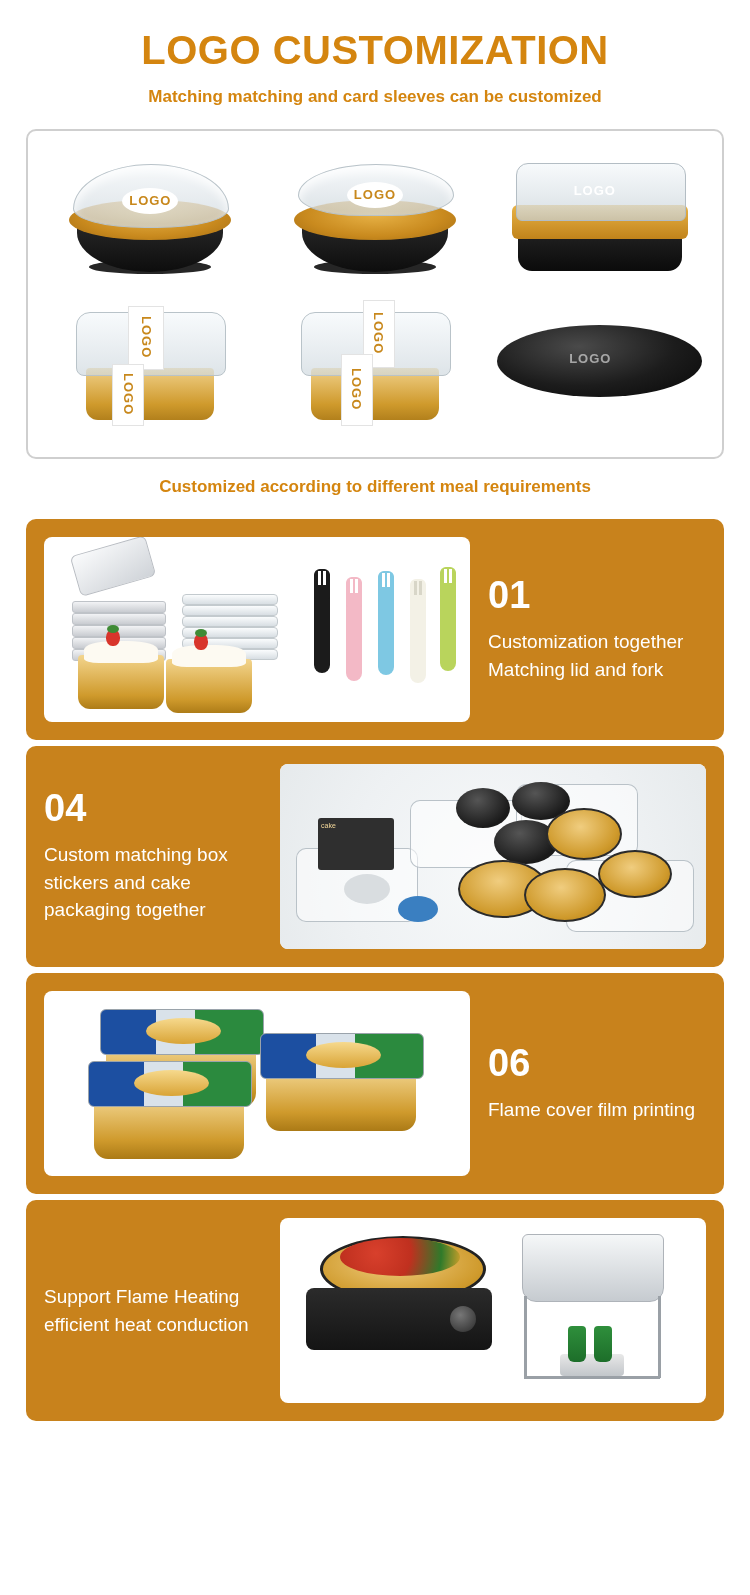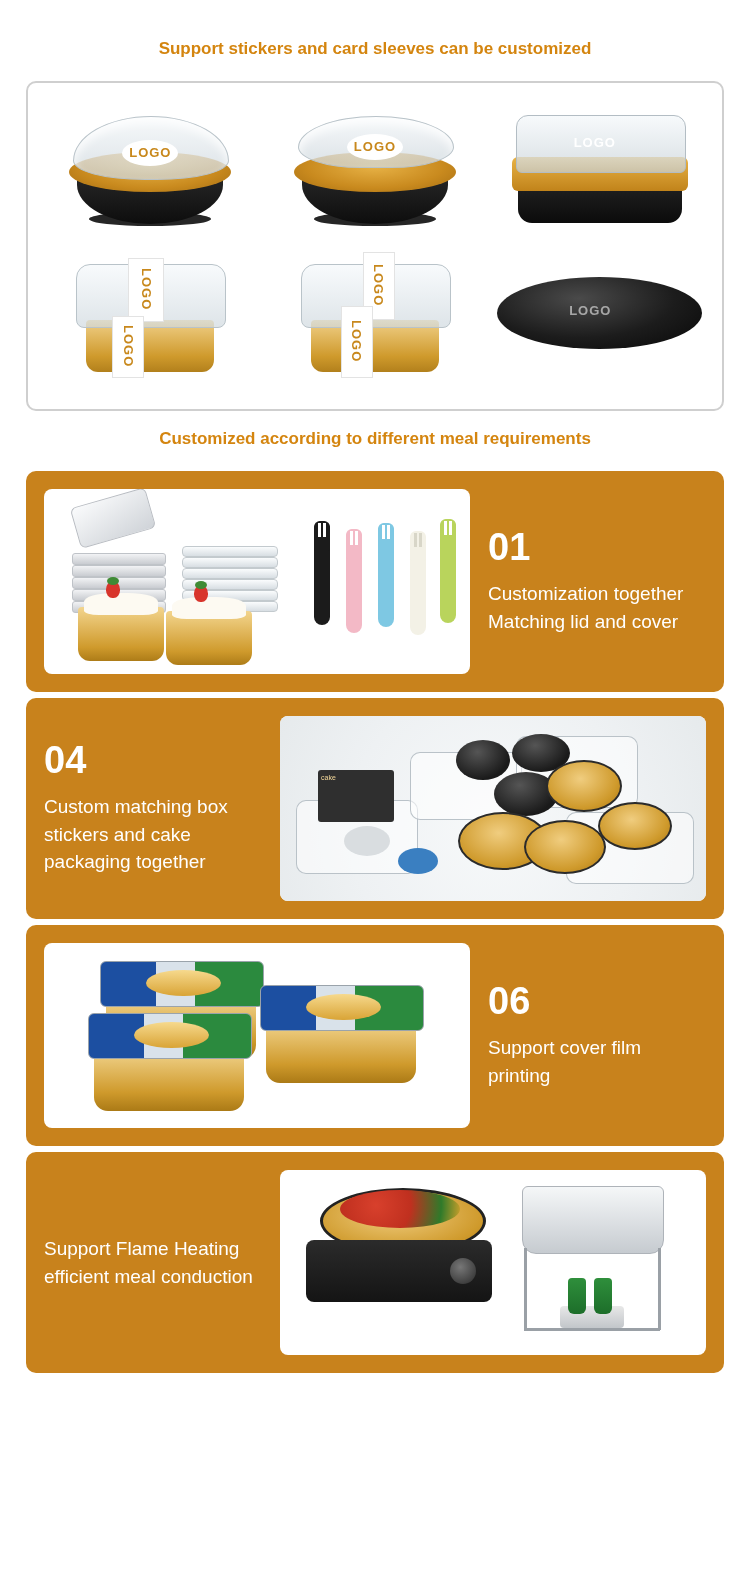--- a/index.html
+++ b/index.html
@@ -546,21 +546,22 @@
     border-radius: 4px;
     background: linear-gradient(180deg, #e8e8e8, #c2c6ca);
   }
 </style>
 </head>
 <body>
 
 <div class="page">
 
   <div class="header">
-    <p class="subtitle">Support stickers and card sleeves can be customized</p>
+    <h1 class="main-title">LOGO CUSTOMIZATION</h1>
+    <p class="subtitle">Matching matching and card sleeves can be customized</p>
   </div>
 
   <div class="gallery">
 
     <div class="g-cell">
       <div class="prod bowl">
         <div class="bot-shadow"></div>
         <div class="base"></div>
         <div class="gold-ring"></div>
         <div class="dome"></div>
@@ -671,21 +672,21 @@
           <div class="tine" style="left:4px;background:#d8d6c8"></div>
             <div class="tine" style="left:9px;background:#d8d6c8"></div>
         </div>
         <div class="fork" style="left:396px;top:30px;background:#b9d45c;">
           <div class="tine" style="left:4px"></div>
             <div class="tine" style="left:9px"></div>
         </div>
       </div>
       <div class="ftext">
         <div class="fnum">01</div>
-        <div class="fdesc">Customization together Matching lid and cover</div>
+        <div class="fdesc">Customization together Matching lid and fork</div>
       </div>
     </div>
 
     <div class="frow reverse">
       <div class="fimg">
         <div class="pile"></div>
         <div class="clearbag" style="left:16px;top:84px;width:120px;height:72px;"></div>
         <div class="clearbag" style="left:130px;top:36px;width:110px;height:66px;"></div>
         <div class="clearbag" style="left:236px;top:20px;width:120px;height:70px;"></div>
         <div class="clearbag" style="left:286px;top:96px;width:126px;height:70px;"></div>
@@ -722,21 +723,21 @@
         </div>
         <div class="filmbox" style="left:44px;top:70px;">
           <div class="gold"></div>
           <div class="film">
               <div class="swoosh"></div>
             </div>
         </div>
       </div>
       <div class="ftext">
         <div class="fnum">06</div>
-        <div class="fdesc">Support cover film printing</div>
+        <div class="fdesc">Flame cover film printing</div>
       </div>
     </div>
 
     <div class="frow reverse">
       <div class="fimg">
         <div class="stove">
           <div class="pan"></div>
           <div class="food"></div>
           <div class="burner"></div>
           <div class="knob"></div>
@@ -745,18 +746,18 @@
           <div class="foilpan"></div>
           <div class="leg" style="left:16px;top:62px;height:82px;"></div>
           <div class="leg" style="left:150px;top:62px;height:82px;"></div>
           <div class="leg" style="left:16px;top:142px;width:136px;height:3px;"></div>
           <div class="can-base"></div>
           <div class="canister" style="left:60px;top:92px;"></div>
           <div class="canister" style="left:86px;top:92px;"></div>
         </div>
       </div>
       <div class="ftext">
-        <div class="fdesc">Support Flame Heating efficient meal conduction</div>
+        <div class="fdesc">Support Flame Heating efficient heat conduction</div>
       </div>
     </div>
 
   </div>
 </div>
 
 </body></html>

